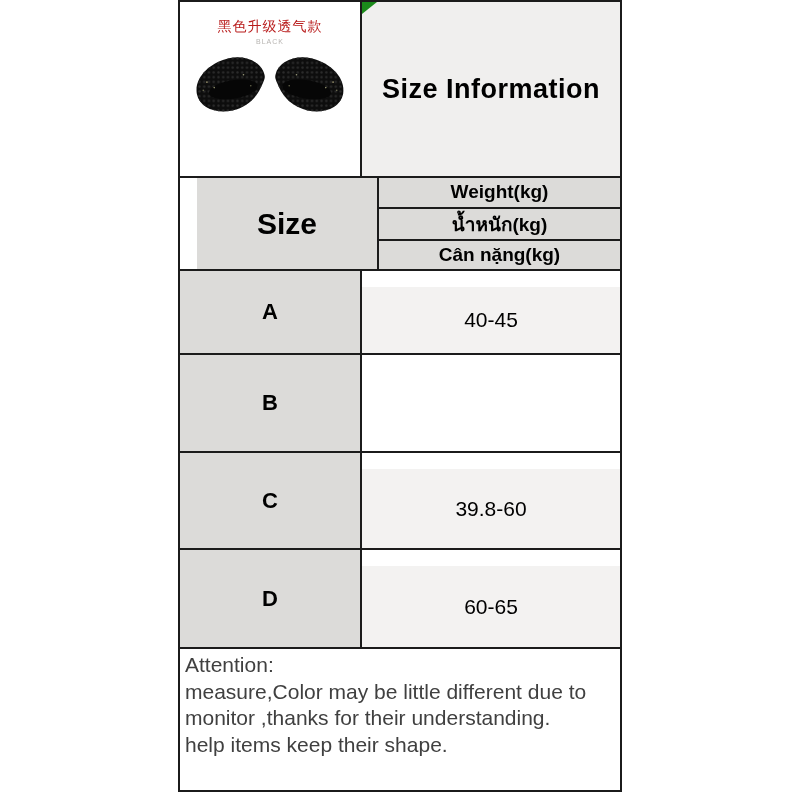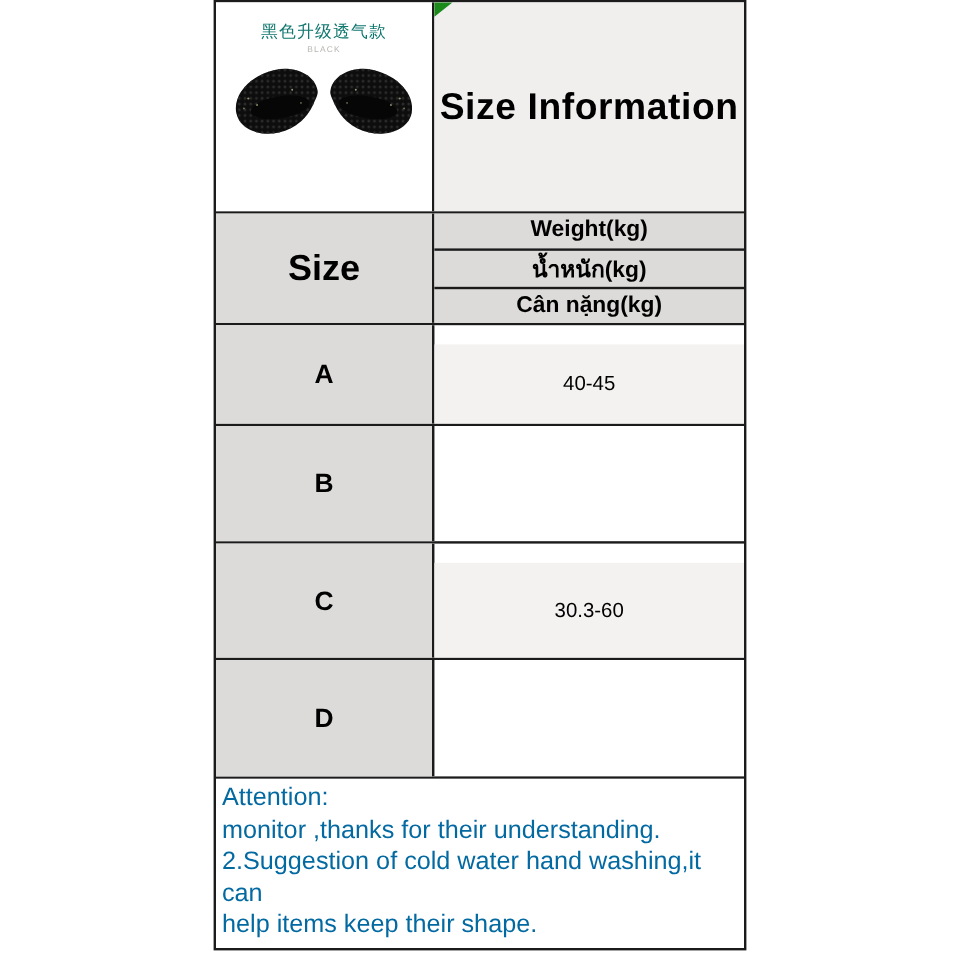--- a/index.html
+++ b/index.html
@@ -22,44 +22,44 @@
   }
   .row{ display:flex; border-bottom:2px solid var(--border); }
   .cell-left{ width:182px; border-right:2px solid var(--border); flex:none;
     display:flex; align-items:center; justify-content:center; }
   .cell-right{ flex:1; display:flex; align-items:center; justify-content:center; }
 
   
   .row-top{ height:176px; }
   .product-cell{ background:#fff; flex-direction:column; justify-content:flex-start;
     padding-top:16px; }
-  .product-title{ font-size:14px; color:#0f766e; letter-spacing:1px; }
+  .product-title{ font-size:14px; color:#b91c1c; letter-spacing:1px; }
   .product-subtitle{ font-size:7px; color:#b7b4b1; letter-spacing:1px; margin-top:2px; }
   .pads-svg{ margin-top:6px; }
   .sizeinfo-cell{ background:var(--header-bg); position:relative; }
-  .sizeinfo-title{ font-weight:bold; font-size:31px; letter-spacing:0.5px; }
+  .sizeinfo-title{ font-weight:bold; font-size:27px; letter-spacing:0.5px; }
   .green-corner{ position:absolute; top:0; left:0; width:0; height:0;
     border-top:12px solid var(--accent-green); border-right:15px solid transparent; }
 
   
   .row-head{ height:93px; }
-  .size-cell{ background:var(--label-bg); font-weight:bold; font-size:30px; }
+  .size-cell{ background:var(--label-bg); font-weight:bold; font-size:30px;margin-left:17px; }
   .weight-headers{ flex:1; display:flex; flex-direction:column; }
   .weight-header{ flex:1; background:var(--label-bg); display:flex; align-items:center;
     justify-content:center; font-weight:bold; font-size:19px; }
   .weight-header + .weight-header{ border-top:2px solid var(--border); }
 
   
   .data-row .cell-left{ background:var(--label-bg); font-weight:bold; font-size:22px; }
-  .data-row .cell-right{ background:var(--value-bg); font-size:17px;margin-top:16px; }
+  .data-row .cell-right{ background:var(--value-bg); font-size:21px;margin-top:16px; }
   .row-a{ height:84px; } .row-b{ height:98px; } .row-c{ height:97px; } .row-d{ height:99px; }
 
   
   .attention{ flex:1; background:var(--attention-bg); border-bottom:none;
-    padding:3px 6px 0 5px; font-size:21px; line-height:26.5px; color:#0369a1; }
+    padding:3px 6px 0 5px; font-size:21px; line-height:26.5px; color:#404040; }
 </style>
 </head>
 <body>
 
 <div class="canvas">
   <div class="sheet">
 
     <div class="row row-top">
       <div class="cell-left product-cell">
         <div class="product-title">黑色升级透气款</div>
@@ -103,29 +103,30 @@
 
     <div class="row data-row row-a">
       <div class="cell-left">A</div>
       <div class="cell-right">40-45</div>
     </div>
     <div class="row data-row row-b">
       <div class="cell-left">B</div>
     </div>
     <div class="row data-row row-c">
       <div class="cell-left">C</div>
-      <div class="cell-right">30.3-60</div>
+      <div class="cell-right">39.8-60</div>
     </div>
     <div class="row data-row row-d">
       <div class="cell-left">D</div>
+      <div class="cell-right">60-65</div>
     </div>
 
     <div class="row attention">
       <div>
         <div>Attention:</div>
+        <div>measure,Color may be little different due to</div>
         <div>monitor ,thanks for their understanding.</div>
-        <div>2.Suggestion of cold water hand washing,it can</div>
         <div>help items keep their shape.</div>
       </div>
     </div>
 
   </div>
 </div>
 
 </body></html>

